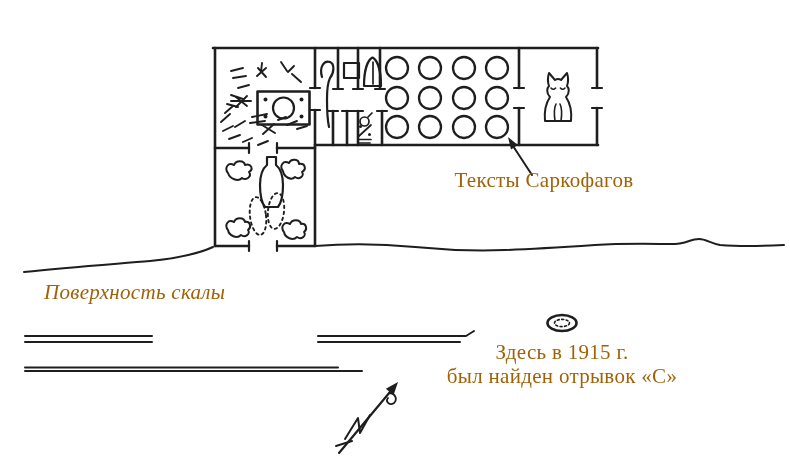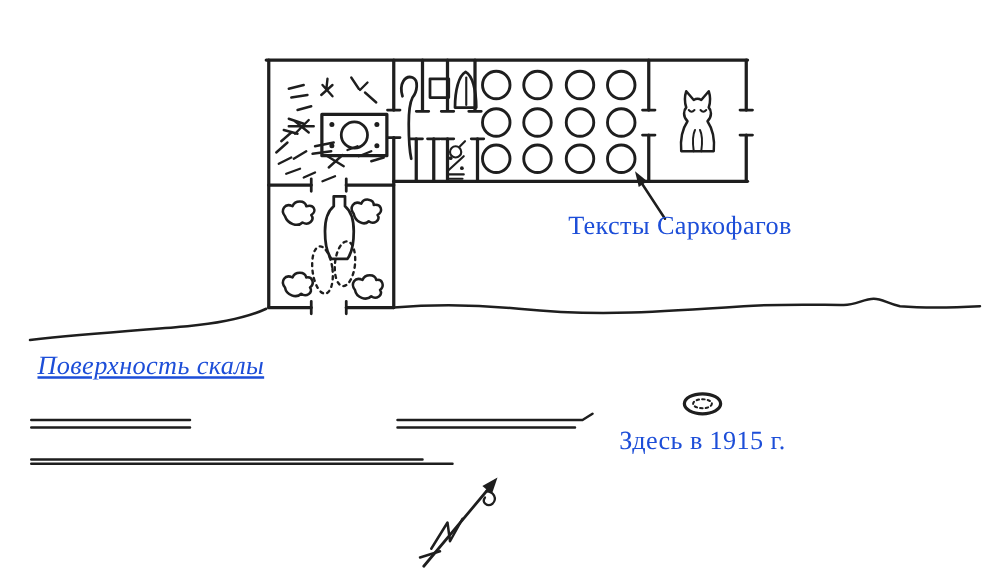--- a/index.html
+++ b/index.html
@@ -1,21 +1,21 @@
 <!DOCTYPE html>
 <html><head>
 <meta charset="utf-8">
 <style>
   html,body{margin:0;padding:0;background:#ffffff;}
   .canvas{
     position:relative;
     width:790px;height:464px;
     background:#ffffff;
     font-family:"Liberation Serif","DejaVu Serif",serif;
-    color:#1d4ed8;
+    color:#a16207;
     overflow:hidden;
   }
   .canvas svg{position:absolute;left:0;top:0;}
   .lbl{position:absolute;white-space:nowrap;font-size:21px;line-height:24px;letter-spacing:0.3px;}
   .lbl.italic{font-style:italic;}
   .lbl.center{text-align:center;white-space:normal;}
   .lbl .line{display:block;white-space:nowrap;}
 </style>
 </head>
 <body>
@@ -166,20 +166,21 @@
       <path stroke-width="1.8" d="M389,393 C395,393 398,399 394,403 C390,406 385,402 388,398"></path>
       <path stroke-width="2" d="M345,439 L358,418 L360,433 L370,415"></path>
       <path stroke-width="2" d="M336,446 L352,441"></path>
     </g>
   </svg>
 
   <div class="lbl center" style="left:424px;top:168px;width:240px;">
     <span class="line">Тексты Саркофагов</span>
   </div>
 
-  <div class="lbl italic" style="left:30px;top:280px;text-decoration:underline;">Поверхность скалы</div>
+  <div class="lbl italic" style="left:44px;top:280px;">Поверхность скалы</div>
 
 
   <div class="lbl center" style="left:417px;top:340px;width:290px;text-align:center;">
     <span class="line">Здесь в 1915 г.</span>
+    <span class="line">был найден отрывок «С»</span>
   </div>
 
 </div>
 
 </body></html>

